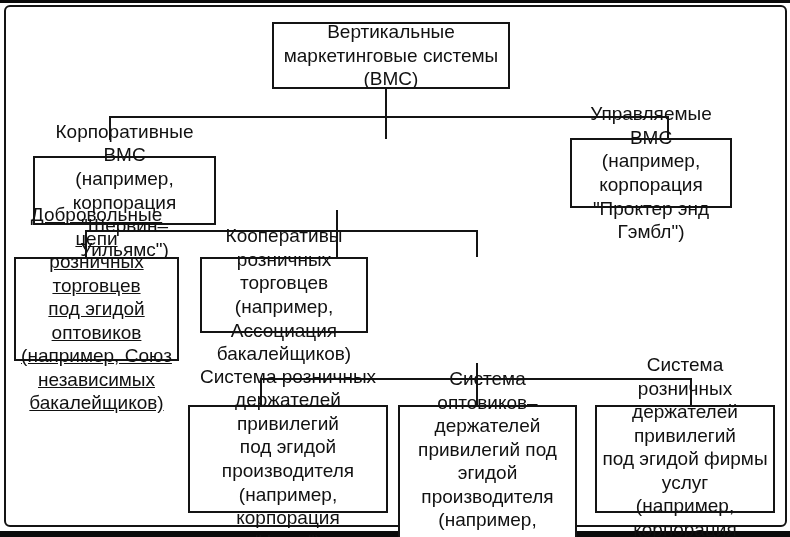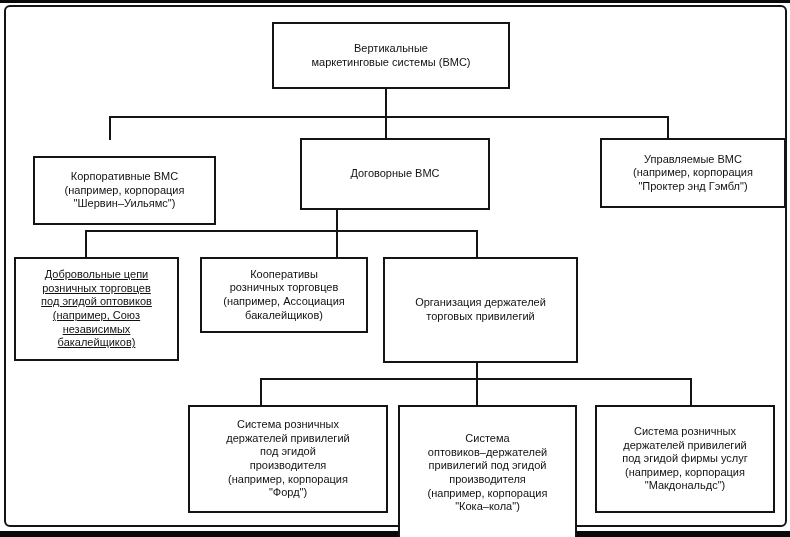--- a/index.html
+++ b/index.html
@@ -19,32 +19,32 @@
     border:2px solid #141414;border-radius:6px;background:#ffffff;
   }
   .node{
     position:absolute;box-sizing:border-box;
     border:2px solid #141414;background:#ffffff;
     display:flex;align-items:center;justify-content:center;
     text-align:center;
   }
   .node-label{
     white-space:pre-line;
-    font-size:11px;line-height:1.24;
+    font-size:19px;line-height:1.24;
     padding:0 3px;
   }
   .hline,.vline{position:absolute;background:#141414;}
   .hline{height:2px;}
   .vline{width:2px;}
 
   
   [data-name="node-root"]{left:272px;top:22px;width:238px;height:67px;}
   [data-name="node-corporate"]{left:33px;top:156px;width:183px;height:69px;}
   [data-name="node-contractual"]{left:300px;top:138px;width:190px;height:72px;}
-  [data-name="node-managed"]{left:600px;top:138px;width:186px;height:70px;}
+  [data-name="node-managed"]{left:570px;top:138px;width:162px;height:70px;}
   [data-name="node-voluntary-chains"]{left:14px;top:257px;width:165px;height:104px;text-decoration:underline;}
   [data-name="node-retailer-coops"]{left:200px;top:257px;width:168px;height:76px;}
   [data-name="node-franchise-org"]{left:383px;top:257px;width:195px;height:106px;}
   [data-name="node-retail-under-manufacturer"]{left:188px;top:405px;width:200px;height:108px;}
   [data-name="node-wholesaler-under-manufacturer"]{left:398px;top:405px;width:179px;height:136px;}
   [data-name="node-retail-under-service-firm"]{left:595px;top:405px;width:180px;height:108px;}
 
   
   [data-name="connector-root-stem"]{left:385px;top:89px;height:50px;}
   [data-name="connector-level2-rail"]{left:109px;top:116px;width:560px;}
@@ -86,46 +86,39 @@
   <div class="node" data-name="node-root">
     <div class="node-label" data-name="node-root-label">Вертикальные
 маркетинговые системы (ВМС)</div>
   </div>
 
   <div class="node" data-name="node-corporate">
     <div class="node-label" data-name="node-corporate-label">Корпоративные ВМС
 (например, корпорация
 "Шервин–Уильямс")</div>
   </div>
-  <div class="node" data-name="node-contractual">
-    <div class="node-label" data-name="node-contractual-label">Договорные ВМС</div>
-  </div>
   <div class="node" data-name="node-managed">
     <div class="node-label" data-name="node-managed-label">Управляемые ВМС
 (например, корпорация
 "Проктер энд Гэмбл")</div>
   </div>
 
   <div class="node" data-name="node-voluntary-chains">
     <div class="node-label" data-name="node-voluntary-chains-label">Добровольные цепи
 розничных торговцев
 под эгидой оптовиков
 (например, Союз
 независимых
 бакалейщиков)</div>
   </div>
   <div class="node" data-name="node-retailer-coops">
     <div class="node-label" data-name="node-retailer-coops-label">Кооперативы
 розничных торговцев
 (например, Ассоциация
 бакалейщиков)</div>
-  </div>
-  <div class="node" data-name="node-franchise-org">
-    <div class="node-label" data-name="node-franchise-org-label">Организация держателей
-торговых привилегий</div>
   </div>
 
   <div class="node" data-name="node-retail-under-manufacturer">
     <div class="node-label" data-name="node-retail-under-manufacturer-label">Система розничных
 держателей привилегий
 под эгидой
 производителя
 (например, корпорация
 "Форд")</div>
   </div>

